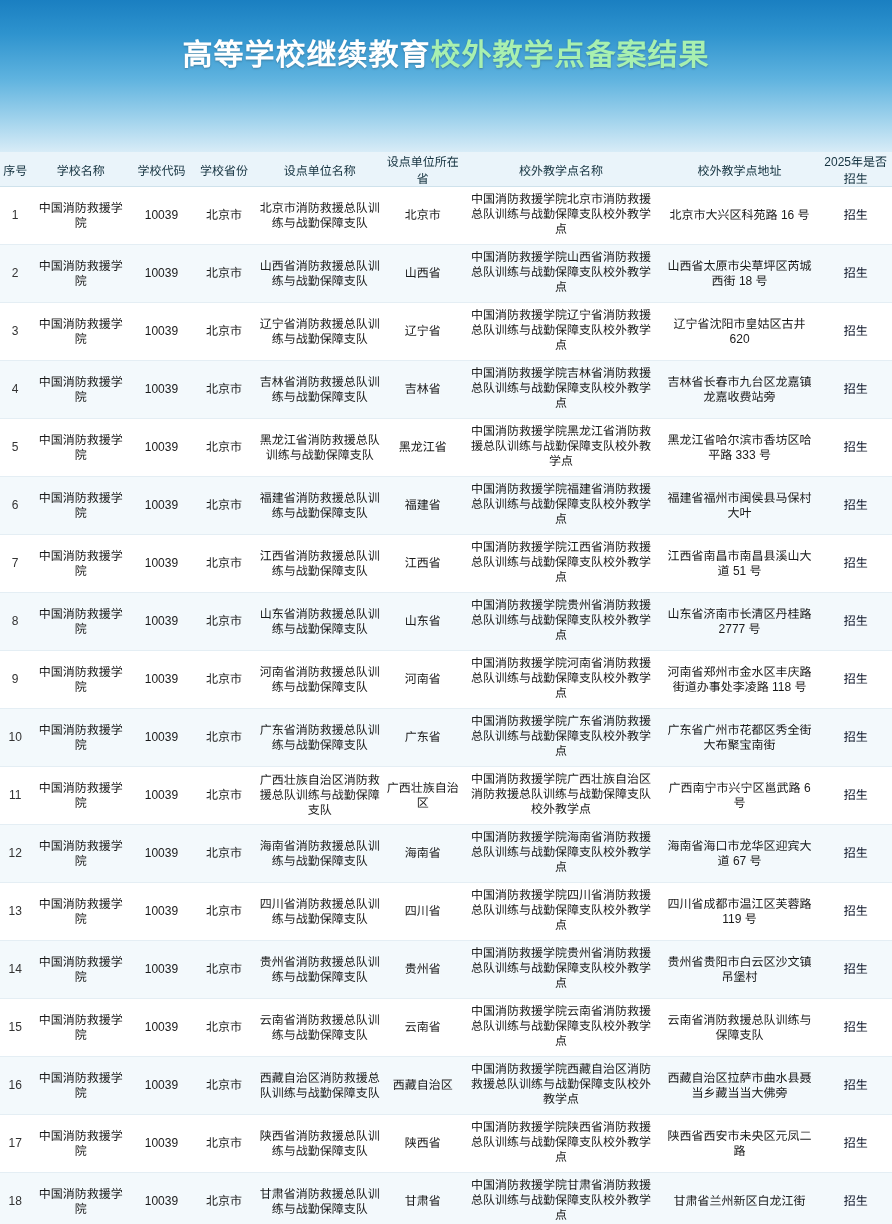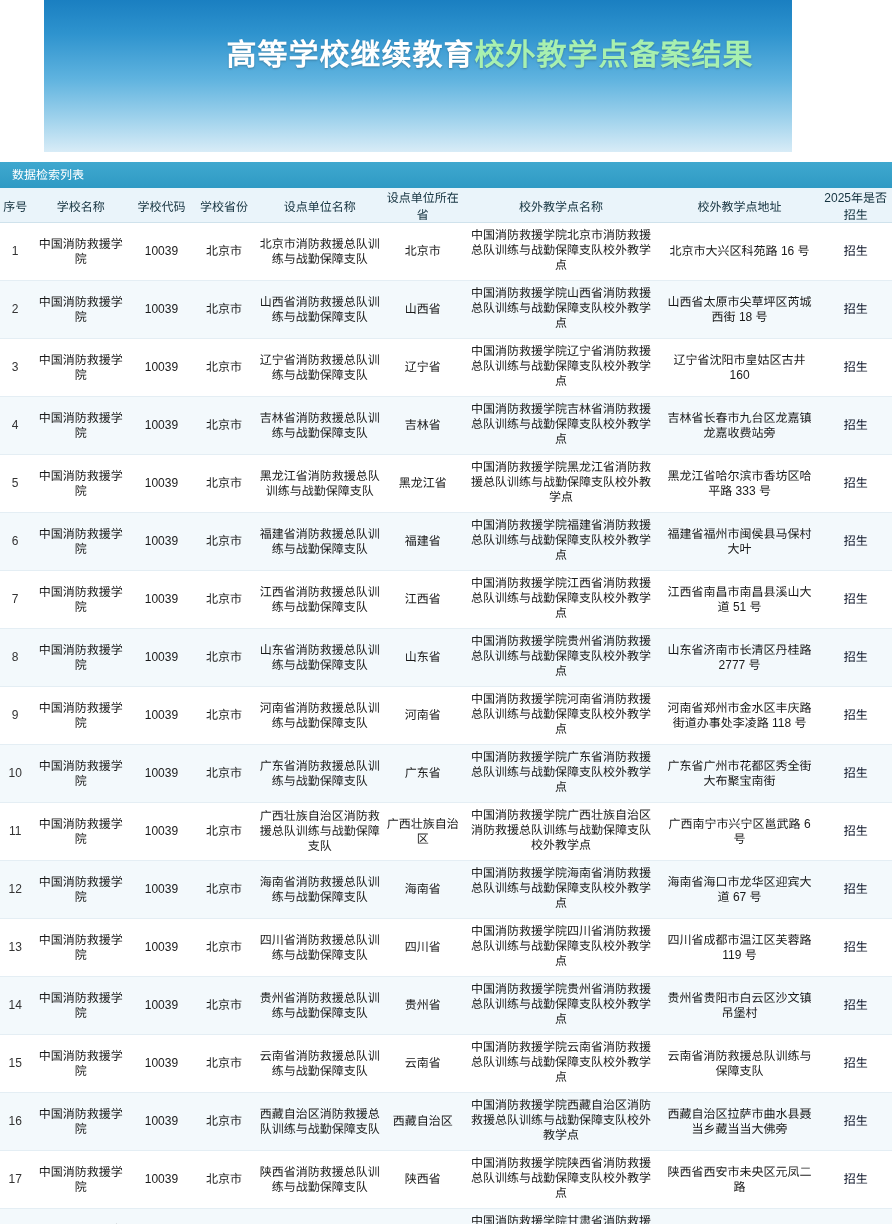--- a/index.html
+++ b/index.html
@@ -10,25 +10,24 @@
   }
   #page {
     width: 892px;
     min-height: 1224px;
     position: relative;
     background: #ffffff;
     overflow: hidden;
   }
   
   .banner {
-    width: 748px;
+    width: 892px;
     height: 152px;
     background: linear-gradient(180deg, #1a7fc1 0%, #2e93ce 22%, #5fb3df 52%, #9fd2ec 78%, #d8ecf7 100%);
     position: relative;
-    margin-left: 44px;
   }
   .banner-title {
     position: absolute;
     top: 30px;
     left: 0;
     width: 892px;
     text-align: center;
     font-size: 30px;
     font-weight: bold;
     letter-spacing: 1px;
@@ -98,21 +97,20 @@
 <body>
 
 <div id="page">
 
   <div class="banner">
     <div class="banner-title">
       <span>高等学校继续教育</span><span class="hl">校外教学点备案结果</span>
     </div>
   </div>
 
-  <div class="section-bar">数据检索列表</div>
 
   <table class="grid">
     <colgroup>
       <col class="c-idx">
         <col class="c-name">
         <col class="c-code">
         <col class="c-prov">
       <col class="c-unit">
         <col class="c-uprov">
         <col class="c-site">
@@ -156,21 +154,21 @@
           <td class="c-enr enroll">招生</td>
         </tr>
         <tr>
           <td class="c-idx">3</td>
           <td class="c-name">中国消防救援学院</td>
           <td class="c-code">10039</td>
           <td class="c-prov">北京市</td>
           <td class="c-unit">辽宁省消防救援总队训练与战勤保障支队</td>
           <td class="c-uprov">辽宁省</td>
           <td class="c-site">中国消防救援学院辽宁省消防救援总队训练与战勤保障支队校外教学点</td>
-          <td class="c-addr">辽宁省沈阳市皇姑区古井 160</td>
+          <td class="c-addr">辽宁省沈阳市皇姑区古井 620</td>
           <td class="c-enr enroll">招生</td>
         </tr>
         <tr>
           <td class="c-idx">4</td>
           <td class="c-name">中国消防救援学院</td>
           <td class="c-code">10039</td>
           <td class="c-prov">北京市</td>
           <td class="c-unit">吉林省消防救援总队训练与战勤保障支队</td>
           <td class="c-uprov">吉林省</td>
           <td class="c-site">中国消防救援学院吉林省消防救援总队训练与战勤保障支队校外教学点</td>

